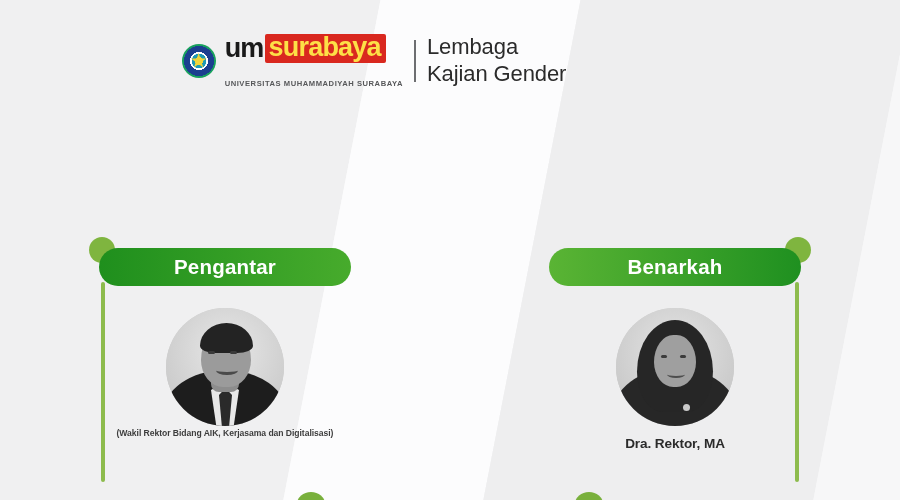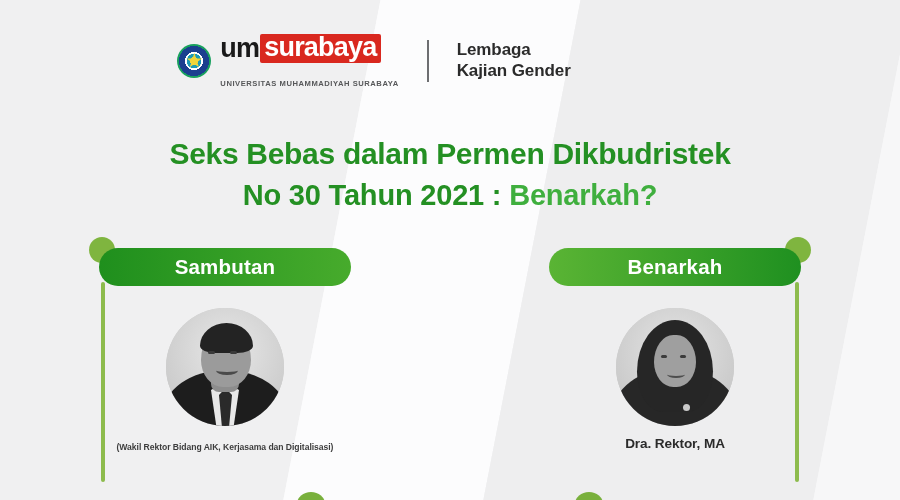--- a/index.html
+++ b/index.html
@@ -48,21 +48,21 @@
 
   
   .header {
     position: absolute;
     top: 34px;
     left: 0;
     width: 748px;
     display: flex;
     justify-content: center;
     align-items: center;
-    gap: 24px;
+    gap: 7px;
   }
 
   .logo-group {
     display: flex;
     align-items: center;
     gap: 9px;
   }
 
   
   .seal {
@@ -96,21 +96,21 @@
   .wordmark { line-height: 1; }
   .wordmark .row1 {
     display: flex;
     align-items: center;
     font-weight: 800;
     font-size: 27px;
     letter-spacing: -0.8px;
   }
   .wordmark .um    { color: #1a1a1a; padding-right: 1px; }
   .wordmark .sby   {
-    color: #ffffff;
+    color: #fde047;
     background: #d9281f;
     padding: 0px 5px 2px 4px;
     border-radius: 2px;
   }
   .wordmark .row2 {
     margin-top: 17px;
     font-size: 7.6px;
     letter-spacing: 0.55px;
     color: #57585a;
     font-weight: 600;
@@ -119,22 +119,22 @@
 
   .divider {
     width: 2px;
     height: 42px;
     background: #6d6e71;
     margin: 0 4px;
   }
 
   .lkg {
     color: #2b2b2b;
-    font-weight: 700;
-    font-size: 17px;
+    font-weight: 400;
+    font-size: 22px;
     line-height: 1.22;
     letter-spacing: -0.1px;
   }
 
   
   .title-wrap {
     position: absolute;
     top: 135px;
     left: 0;
     width: 900px;
@@ -366,21 +366,21 @@
   
   .name {
     margin-top: 10px;
     font-size: 13.6px;
     font-weight: 700;
     color: #2b2b2b;
     letter-spacing: -0.1px;
     text-align: center;
   }
   .role {
-    margin-top: 16px;
+    margin-top: 2px;
     font-size: 8.6px;
     font-weight: 600;
     color: #3d3d3d;
     letter-spacing: -0.05px;
     text-align: center;
   }
 
   
   .bottom-knob {
     position: absolute;
@@ -421,34 +421,28 @@
     </div>
 
     <div class="divider"></div>
 
     <div class="lkg">
       <div>Lembaga</div>
       <div>Kajian Gender</div>
     </div>
   </div>
 
-  <div class="title-wrap">
-    <div class="title-line1">Seks Bebas dalam Permen Dikbudristek</div>
-    <div class="title-line2">
-      <span>No 30 Tahun 2021 : </span><span class="accent">Benarkah?</span>
-    </div>
-  </div>
 
   <div class="speakers">
 
     <div class="col left">
       <div class="badge-anchor">
         <div class="knob"></div>
         <div class="stem"></div>
-        <div class="badge">Sambutan</div>
+        <div class="badge">Pengantar</div>
       </div>
 
       <div class="portrait p-man">
         <div class="bg2"></div>
         <div class="suit"></div>
         <div class="shirt"></div>
         <div class="tie"></div>
         <div class="neck"></div>
         <div class="head"></div>
         <div class="hair"></div>

